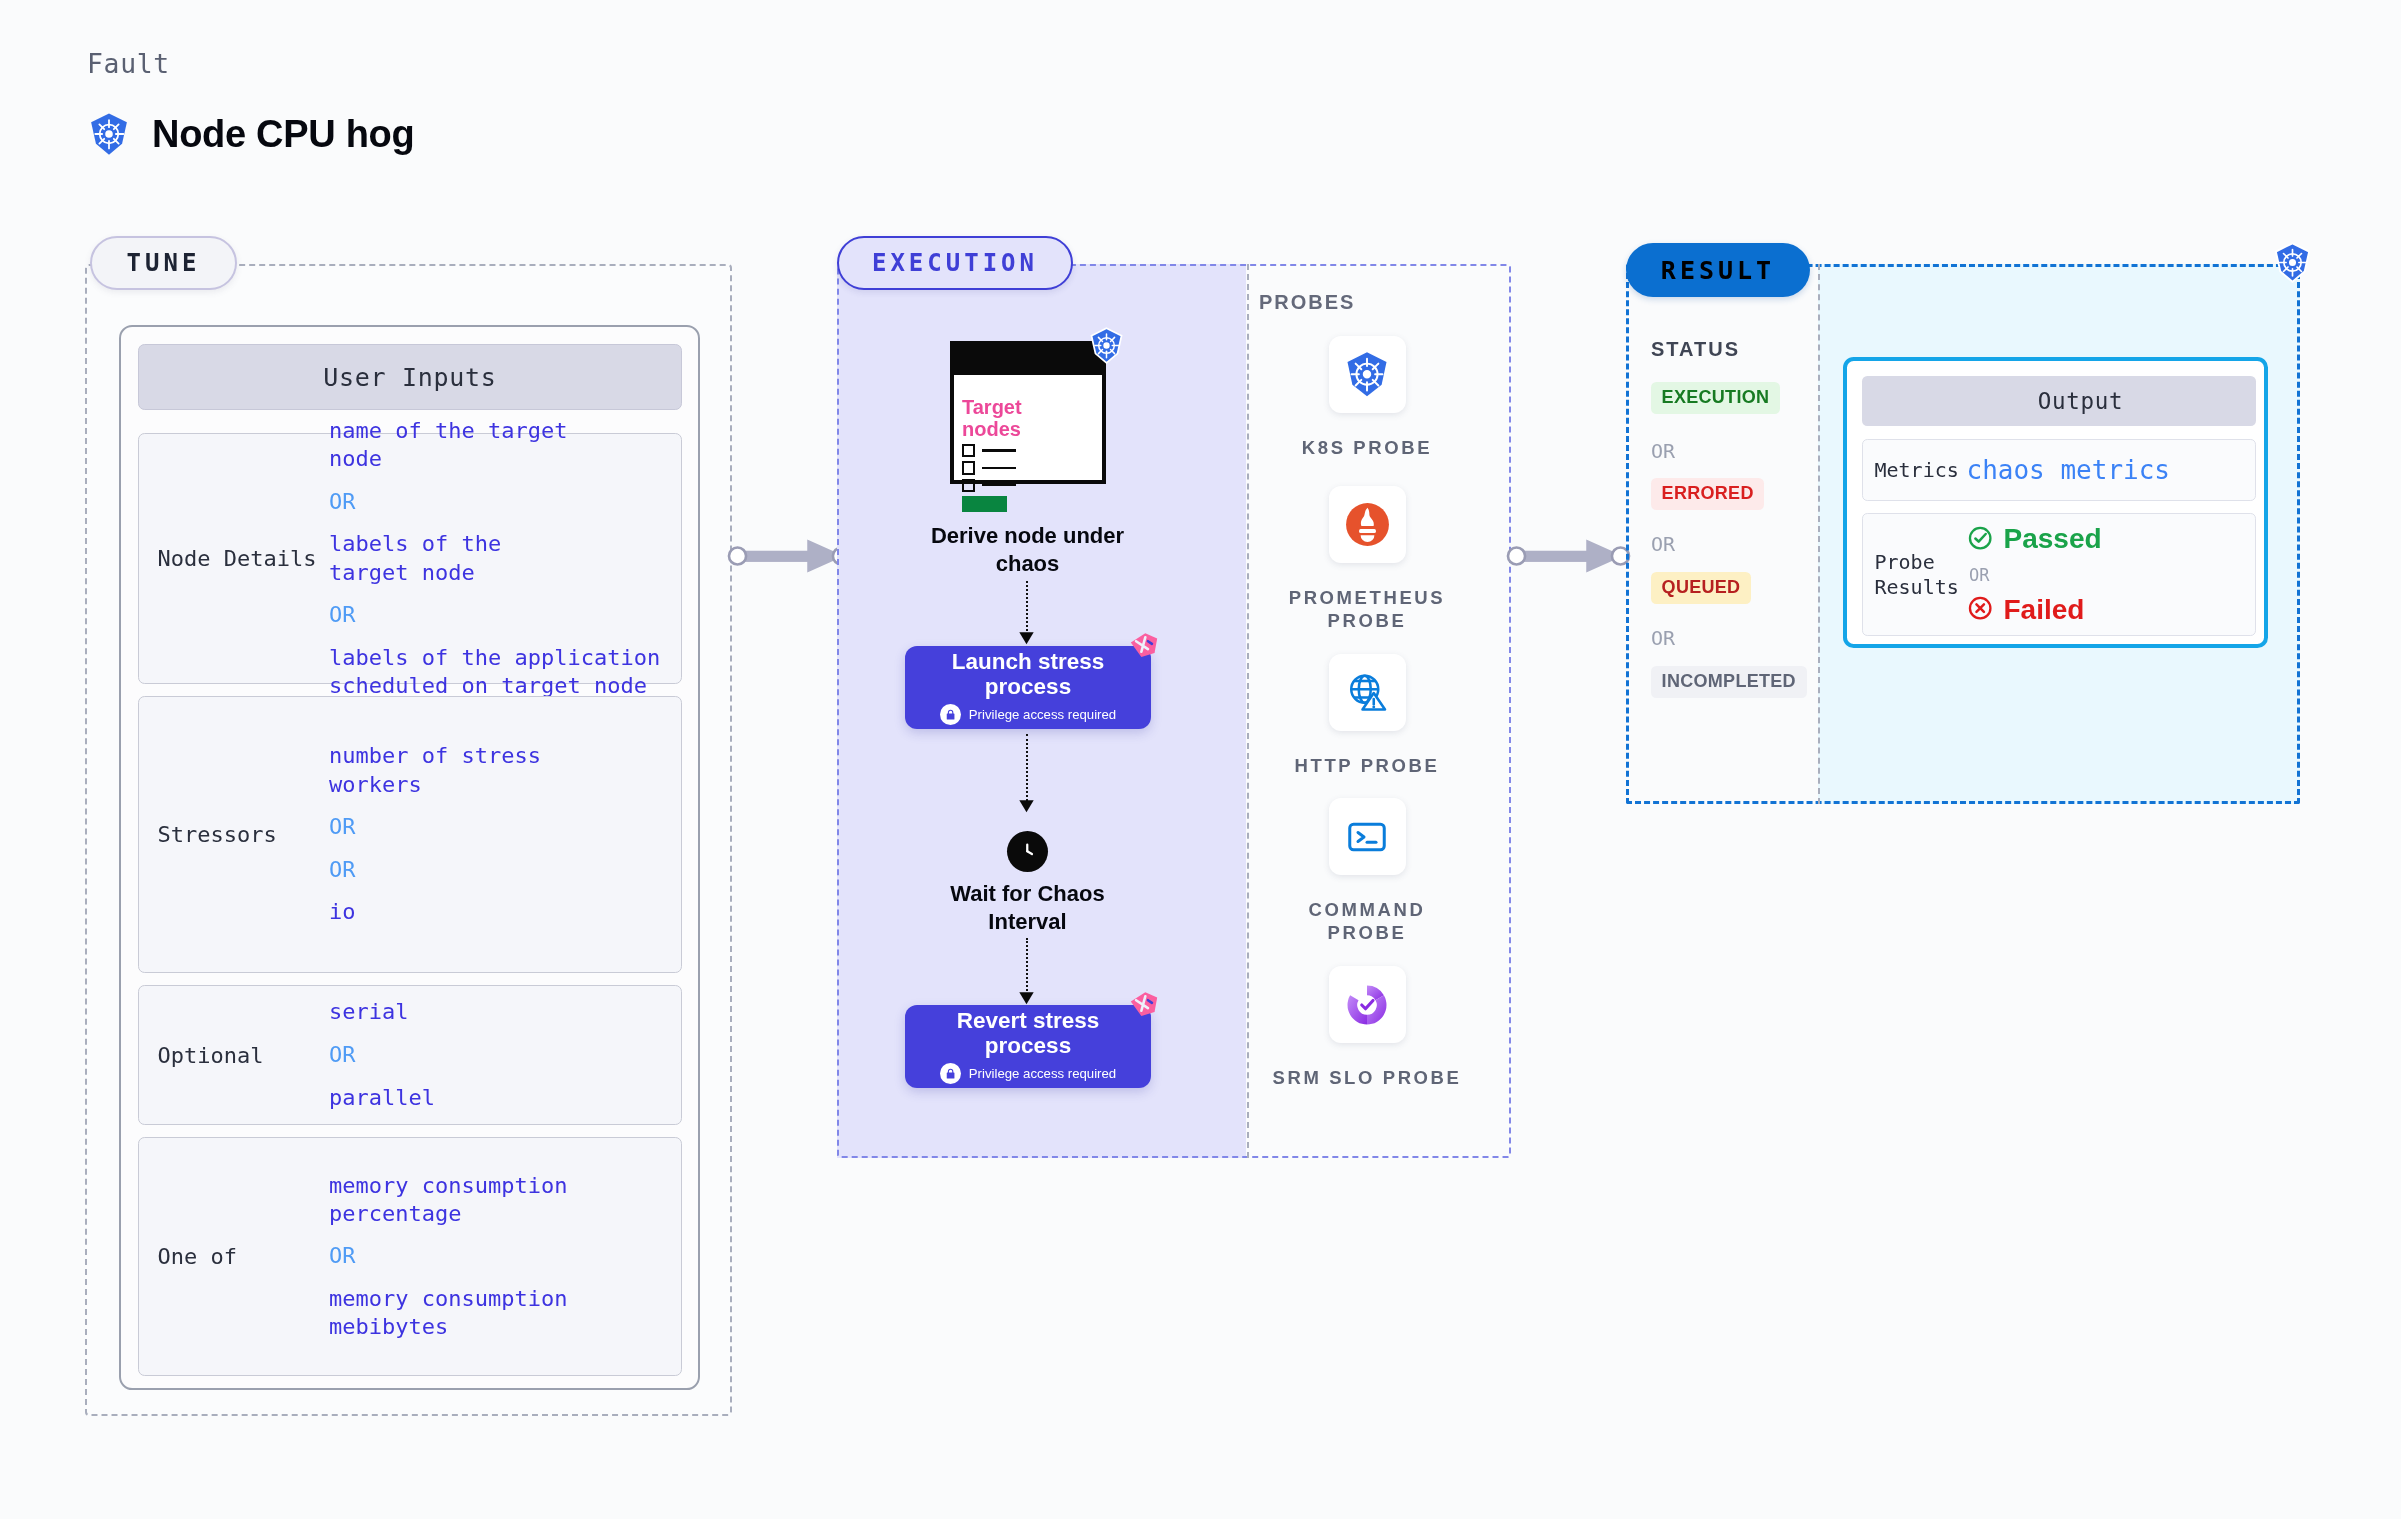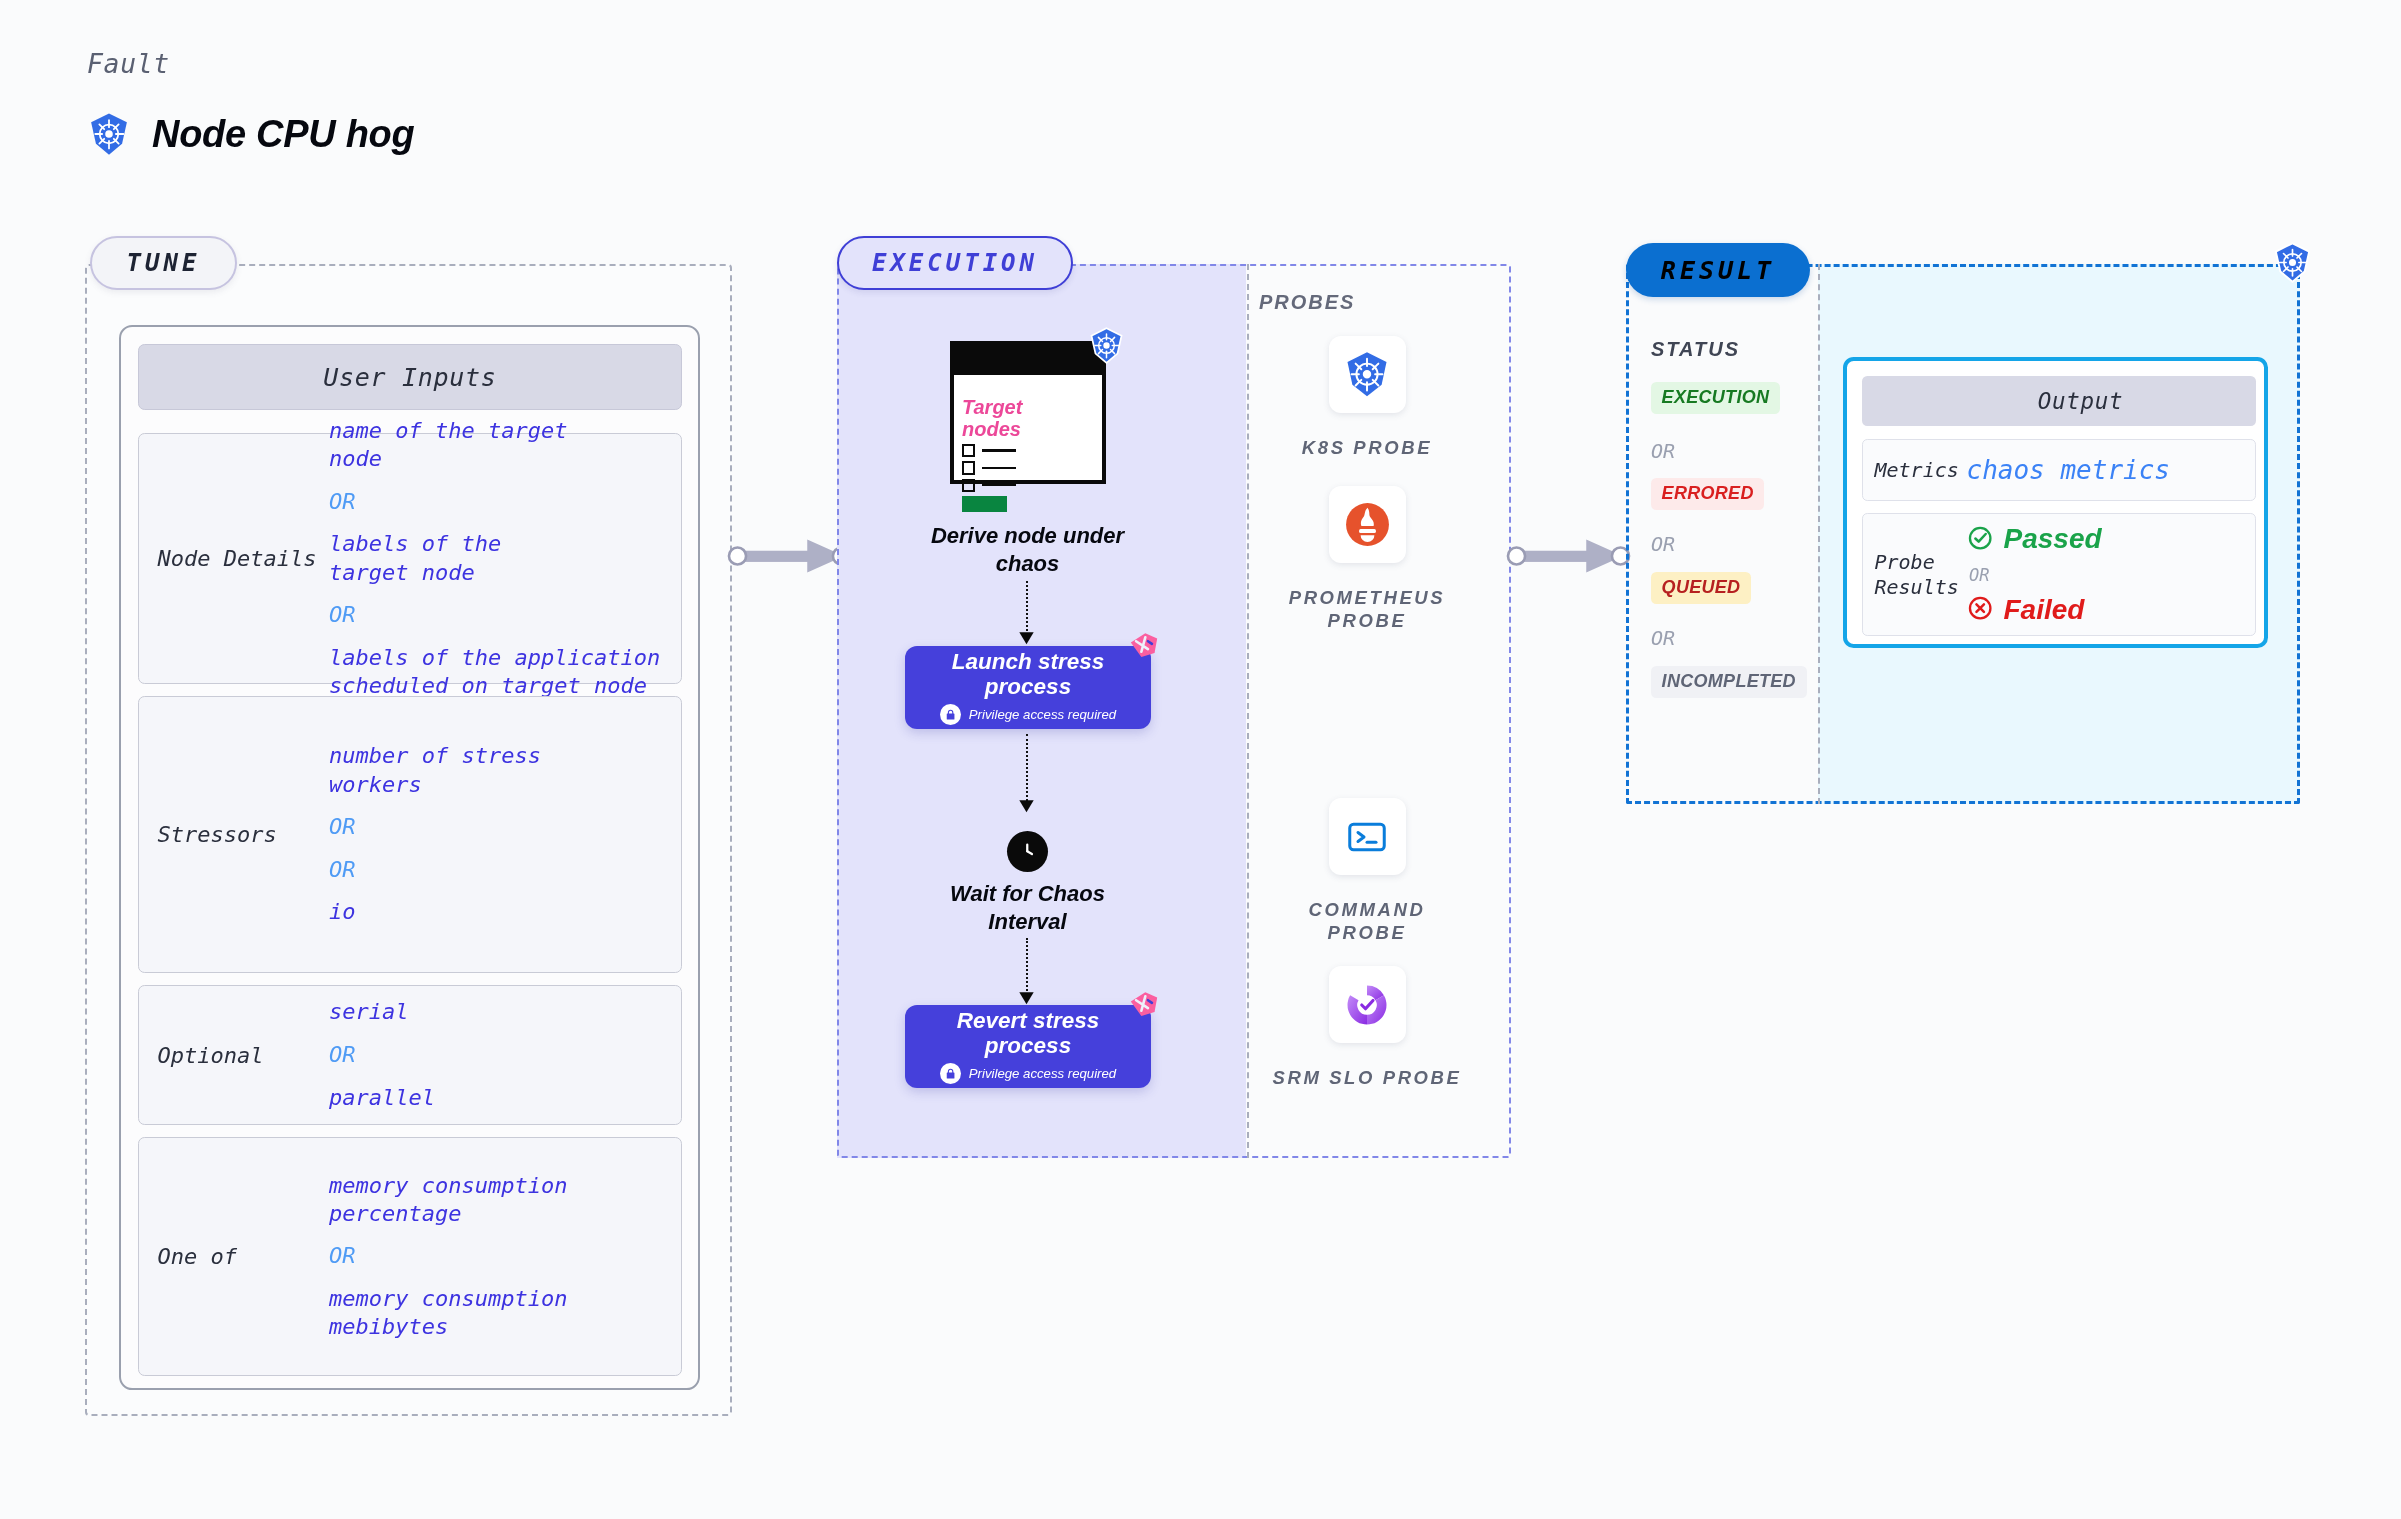--- a/index.html
+++ b/index.html
@@ -2,21 +2,21 @@
 <html style="font-size:10.6px"><head>
 <meta charset="utf-8">
 <style>
   * { box-sizing: border-box; margin: 0; padding: 0; }
   html, body {
     width: 2401px; height: 1519px;
     background: #fafbfc;
     font-family: "Liberation Sans", sans-serif;
     overflow: hidden;
   }
-  #root { position: relative; width: 2188px; height: 1519px; font-style: italic; }
+  #root { position: relative; width: 2188px; height: 1519px; }
 
   
   .fault-label {
     position: absolute; left: 87px; top: 48px;
     font-family: "DejaVu Sans Mono", monospace;
     font-size: 26.4px; color: #5a6072; letter-spacing: 0.7px;
   }
   .fault-title-row {
     position: absolute; left: 87px; top: 112px;
     display: flex; align-items: center; gap: 21px;
@@ -459,20 +459,37 @@
       <svg width="49" height="49" viewBox="0 0 64 64">
         <circle cx="32" cy="32" r="28" fill="#e6522c"></circle>
         <path d="M32 10c4 6 1 9 4 13s5 6 4 11H24c-2-6 1-9 3-12s1-8 5-12z" fill="#fff"></path>
         <rect x="21" y="38" width="22" height="5" rx="2" fill="#fff"></rect>
         <path d="M23 46h18a9 9 0 01-18 0z" fill="#fff"></path>
       </svg>
     </div>
     <div class="probe-name">PROMETHEUS PROBE</div>
   </div>
 
+  <div class="probe-item" style="left:1268px;top:654px;">
+    <div class="probe-tile">
+      <svg width="48" height="48" viewBox="0 0 64 64">
+        <g stroke="#0a7ddb" stroke-width="3.4" fill="none">
+          <circle cx="29" cy="27" r="18"></circle>
+          <ellipse cx="29" cy="27" rx="8" ry="18"></ellipse>
+          <line x1="11" y1="27" x2="47" y2="27"></line>
+          <line x1="15" y1="16" x2="43" y2="16"></line>
+          <line x1="15" y1="38" x2="43" y2="38"></line>
+        </g>
+        <path d="M41 32 L56 54 L26 54 Z" fill="#fff" stroke="#0a7ddb" stroke-width="3.4" stroke-linejoin="round"></path>
+        <line x1="41" y1="40" x2="41" y2="47" stroke="#0a7ddb" stroke-width="3.4" stroke-linecap="round"></line>
+        <circle cx="41" cy="50.5" r="1.9" fill="#0a7ddb"></circle>
+      </svg>
+    </div>
+    <div class="probe-name">HTTP PROBE</div>
+  </div>
 
   <div class="probe-item" style="left:1268px;top:798px;">
     <div class="probe-tile">
       <svg width="48" height="48" viewBox="0 0 64 64">
         <rect x="9" y="15" width="46" height="34" rx="5" fill="none" stroke="#0a7ddb" stroke-width="4"></rect>
         <path d="M20 26 L28 32 L20 38" fill="none" stroke="#0a7ddb" stroke-width="4" stroke-linecap="round" stroke-linejoin="round"></path>
         <line x1="32" y1="39" x2="44" y2="39" stroke="#0a7ddb" stroke-width="4" stroke-linecap="round"></line>
       </svg>
     </div>
     <div class="probe-name">COMMAND PROBE</div>

